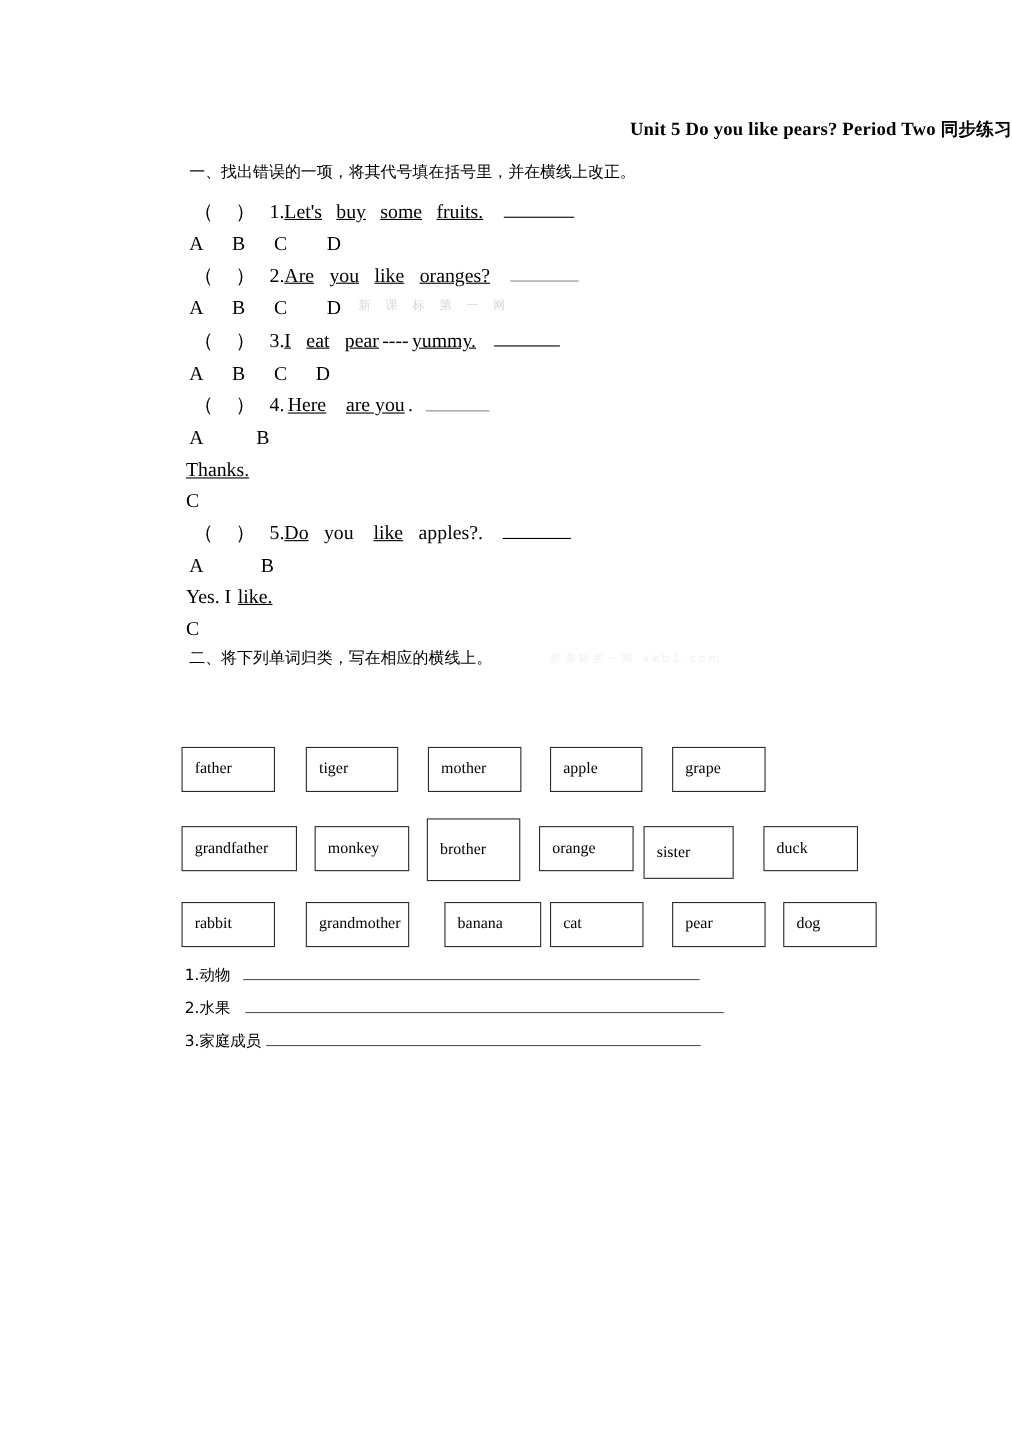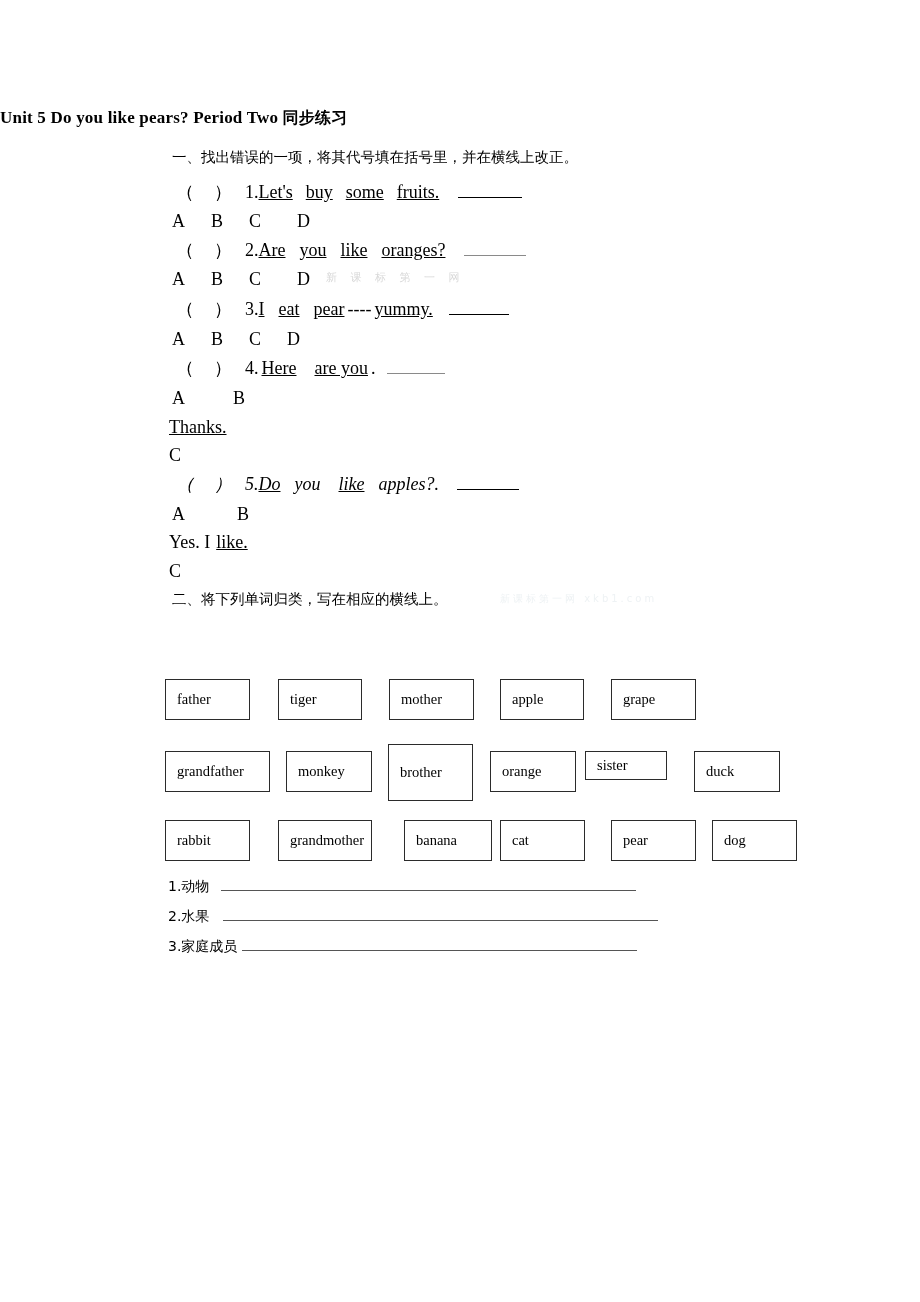--- a/index.html
+++ b/index.html
@@ -21,21 +21,21 @@
     width: 920px;
     height: 1302px;
   }
 
   
   .doc-title {
     position: absolute;
     left: 0;
     top: 108px;
     width: 920px;
-    text-align: left;
+    text-align: right;
     font-size: 17px;
     font-weight: bold;
     letter-spacing: 0.2px;
     white-space: nowrap;
   }
   .doc-title .cn {
     font-family: "DejaVu Sans", "Liberation Sans", sans-serif;
     font-weight: bold;
     font-size: 16px;
   }
@@ -160,21 +160,21 @@
     <span style="display:inline-block;width:4px;"></span>
     <span>4.</span><span style="display:inline-block;width:3px;"></span><span class="u">Here</span><span class="u" style="display:inline-block;width:4px;"></span><span style="display:inline-block;width:14px;"></span><span class="u">are you</span><span style="display:inline-block;width:3px;"></span><span>.</span>
     <span style="display:inline-block;width:7px;"></span><span class="blank faint" style="width:58px;"></span>
   </div>
   <div class="t" style="left:172px; top:389px;">
     <span>A</span><span style="display:inline-block;width:48px;"></span><span>B</span>
   </div>
   <div class="t u" style="left:169px; top:418px;">Thanks.</div>
   <div class="t" style="left:169px; top:446px;">C</div>
 
-  <div class="t" style="left:176px; top:475px;font-style:italic;">
+  <div class="t" style="left:176px; top:475px;">
     <span>（</span><span style="display:inline-block;width:20px;"></span><span>）</span>
     <span style="display:inline-block;width:4px;"></span>
     <span>5.</span><span class="u">Do</span><span style="display:inline-block;width:14px;"></span><span>you</span><span style="display:inline-block;width:18px;"></span><span class="u">like</span><span style="display:inline-block;width:14px;"></span><span>apples?.</span>
     <span style="display:inline-block;width:14px;"></span><span class="blank" style="width:62px;"></span>
   </div>
   <div class="t" style="left:172px; top:505px;">
     <span>A</span><span style="display:inline-block;width:52px;"></span><span>B</span>
   </div>
   <div class="t" style="left:169px; top:533px;">
     <span>Yes. I</span><span class="u" style="display:inline-block;width:6px;"></span><span class="u">like.</span>
@@ -205,21 +205,21 @@
   </div>
   <div class="wbox" style="left:286px; top:751px; width:86px; height:41px;">
     <span>monkey</span>
   </div>
   <div class="wbox" style="left:388px; top:744px; width:85px; height:57px;">
     <span>brother</span>
   </div>
   <div class="wbox" style="left:490px; top:751px; width:86px; height:41px;">
     <span>orange</span>
   </div>
-  <div class="wbox" style="left:585px; top:751px; width:82px; height:29px;">
+  <div class="wbox" style="left:585px; top:751px; width:82px; height:48px;">
     <span>sister</span>
   </div>
   <div class="wbox" style="left:694px; top:751px; width:86px; height:41px;">
     <span>duck</span>
   </div>
 
   <div class="wbox" style="left:165px; top:820px; width:85px; height:41px;">
     <span>rabbit</span>
   </div>
   <div class="wbox" style="left:278px; top:820px; width:94px; height:41px;">

